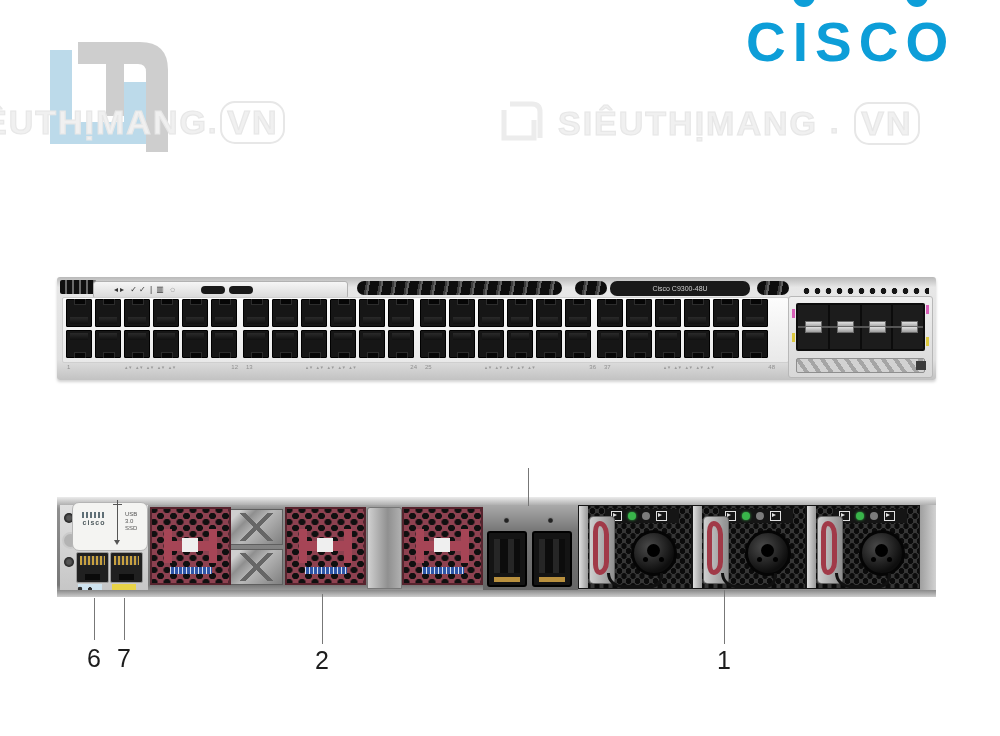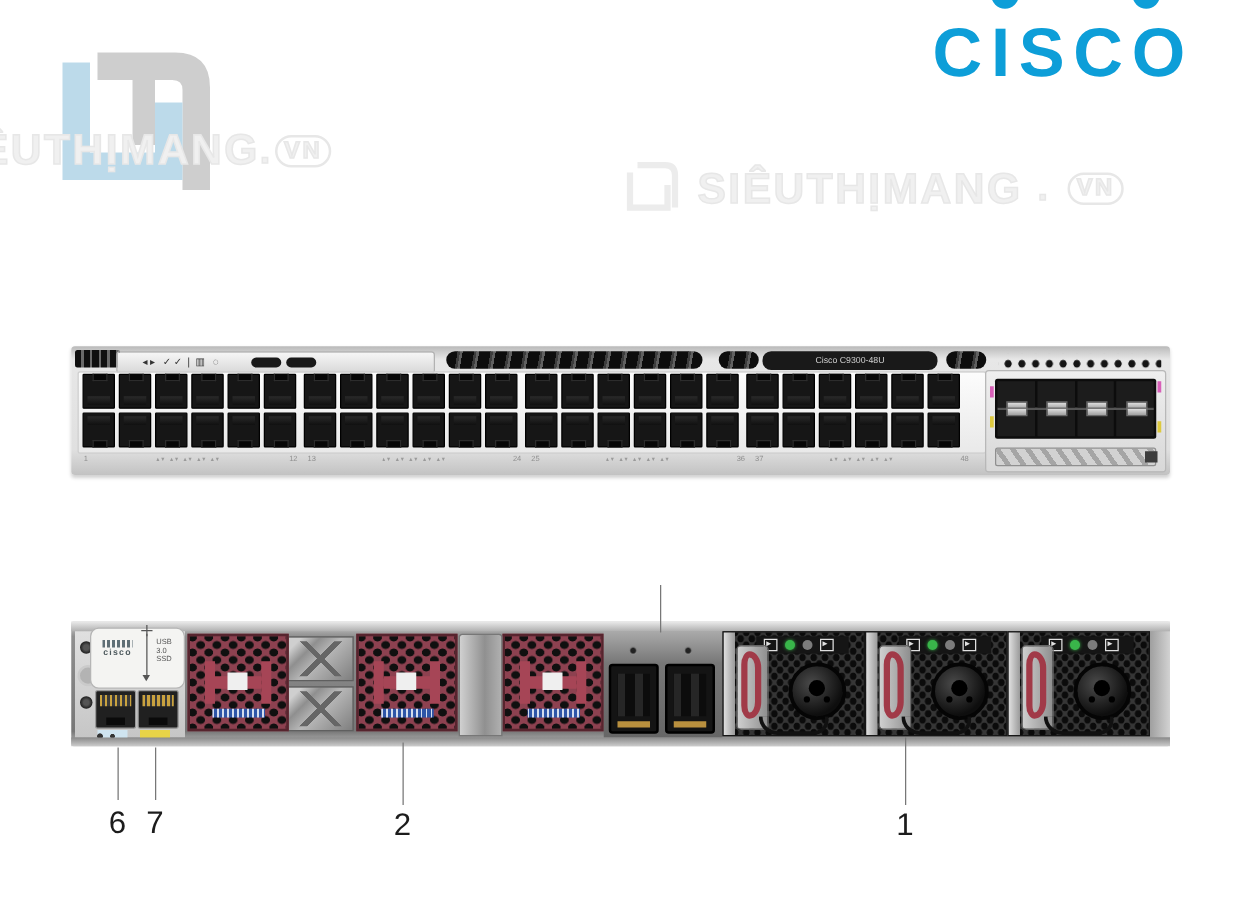--- a/index.html
+++ b/index.html
@@ -4,22 +4,22 @@
 <style>
   html,body{margin:0;padding:0;background:#fff;}
   .canvas{position:relative;width:1000px;height:736px;background:#fff;overflow:hidden;
           font-family:"Liberation Sans",sans-serif;}
   i{font-style:normal;display:block;}
 
   
   .wm{position:absolute;display:flex;align-items:center;font-weight:bold;color:#f0f0f0;
       -webkit-text-stroke:1.2px #e7e7e7;letter-spacing:2px;white-space:nowrap;}
   .wm-left{left:-16px;top:101px;font-size:34px;}
-  .wm-center{left:496px;top:100px;font-size:34px;gap:12px;margin-top:28px;}
-  .wm-box{border:2.5px solid #e7e7e7;border-radius:15px;padding:0 5px;font-size:19px;margin-left:2px;}
+  .wm-center{left:496px;top:100px;font-size:34px;gap:12px;}
+  .wm-box{border:2.5px solid #e7e7e7;border-radius:15px;padding:0 5px;font-size:34px;margin-left:2px;}
   .wm-dot{font-size:30px;}
   .wm-logo{position:absolute;left:28px;top:20px;}
 
   
   .cisco-word{position:absolute;left:746px;top:10px;font-size:55px;font-weight:bold;
               letter-spacing:7px;color:#0d9ed8;}
   .arc{position:absolute;top:-5px;width:22px;height:12px;background:#0d9ed8;border-radius:0 0 11px 11px;}
   .arcL{left:793px}.arcR{left:906px}
 
   

